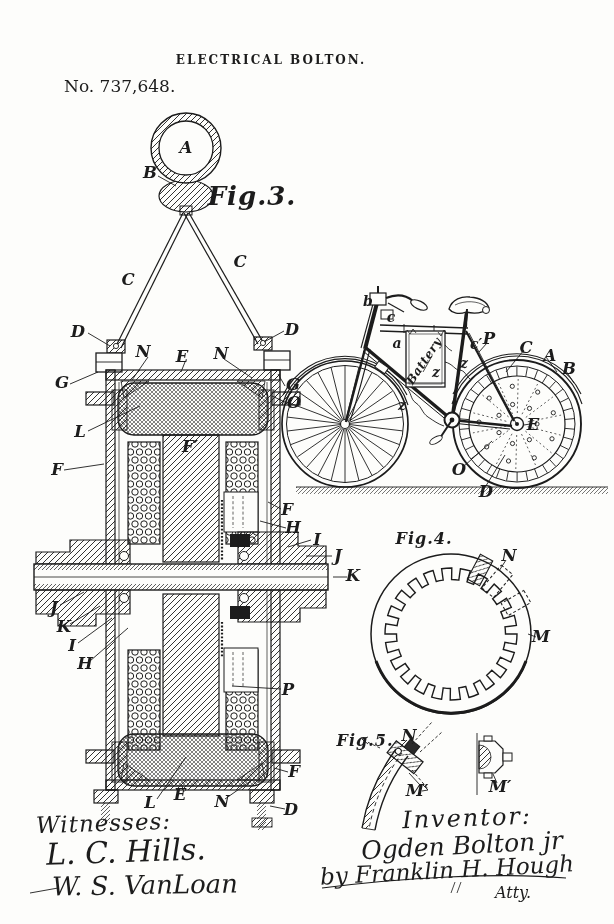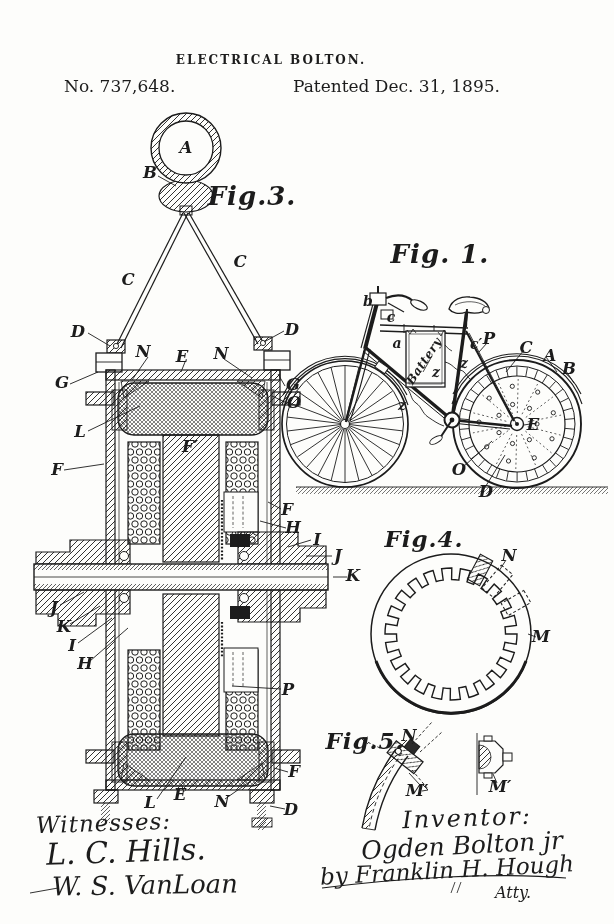--- a/index.html
+++ b/index.html
@@ -9,21 +9,21 @@
   
   .hdr-name{top:29px;left:271px;transform:translateX(-50%);font-size:17px;font-weight:bold;
             letter-spacing:2px;white-space:nowrap}
   .hdr-title{top:53px;left:271px;transform:translateX(-50%);font-size:12px;font-weight:bold;
              letter-spacing:2px;white-space:nowrap}
   .hdr-no{top:76px;left:64px;font-size:17px;white-space:nowrap}
   .hdr-date{top:76px;left:293px;font-size:17px;white-space:nowrap}
   
   .cap{position:absolute;transform:translate(-50%,-50%);font-style:italic;font-weight:bold;
        font-size:26px;letter-spacing:1px;white-space:nowrap}
-  .cap.small{font-size:23px}
+  .cap.small{font-size:16px}
   
   .lbl{position:absolute;transform:translate(-50%,-50%);font-style:italic;font-weight:bold;
        font-size:16.5px;font-family:"DejaVu Serif",serif;line-height:1;white-space:nowrap}
   .lbl.lc{font-size:14px;font-weight:bold}
   
   .battery-word{position:absolute;left:424px;top:361px;transform:translate(-50%,-50%) rotate(-56deg);
                 font-style:italic;font-weight:bold;font-size:12px;letter-spacing:.5px;white-space:nowrap}
   
   .sig{position:absolute;font-style:italic;white-space:nowrap}
   .wit-h{left:36px;top:810px;font-size:23px;transform:rotate(-2deg);letter-spacing:1px}
@@ -44,21 +44,20 @@
   .ld {stroke:#1c1c1c;stroke-width:0.9;fill:none}
   .dash{stroke:#1c1c1c;fill:none;stroke-width:1;stroke-dasharray:3 2.2}
 </style>
 </head>
 <body>
 
 <div class="page">
 
   <div class="abs hdr-title">ELECTRICAL BOLTON.</div>
   <div class="abs hdr-no">No. 737,648.</div>
-  <div class="abs hdr-date">Patented Dec. 31, 1895.</div>
 
   <svg class="art" width="614" height="924" viewBox="0 0 614 924">
     <defs>
       <pattern id="h1" width="6" height="6" patternUnits="userSpaceOnUse">
         <path d="M-2,2 L2,-2 M-2,8 L8,-2 M4,8 L8,4" stroke="#1c1c1c" stroke-width="0.9" fill="none"></path>
       </pattern>
       <pattern id="h2" width="4" height="4" patternUnits="userSpaceOnUse">
         <path d="M-1,1 L1,-1 M-1,5 L5,-1 M3,5 L5,3" stroke="#1c1c1c" stroke-width="0.7" fill="none"></path>
       </pattern>
       <pattern id="g1" width="4" height="4" patternUnits="userSpaceOnUse">
@@ -407,21 +406,20 @@
       <line x1="407" y1="740" x2="400" y2="747" class="ld"></line>
 
       <path d="M322,888 C400,878 500,872 566,878" class="ld" style="stroke-width:1.1"></path>
       <line x1="455" y1="882" x2="451" y2="893" class="ld" style="stroke-width:0.8"></line>
       <line x1="461" y1="882" x2="457" y2="893" class="ld" style="stroke-width:0.8"></line>
       <line x1="30" y1="893" x2="58" y2="888" class="ld" style="stroke-width:0.9"></line>
     </g>
   </svg>
 
   <div class="cap" style="left:252px;top:196px">Fig.3.</div>
-  <div class="cap" style="left:440px;top:254px">Fig. 1.</div>
   <div class="cap small" style="left:424px;top:538px">Fig.4.</div>
   <div class="cap small" style="left:365px;top:740px">Fig.5.</div>
 
   <div class="battery-word">Battery</div>
   <div class="lbl lc" style="left:436px;top:372px">z</div>
 
   <span class="lbl" style="left:186px;top:148px">A</span>
   <span class="lbl" style="left:150px;top:173px">B</span>
   <span class="lbl" style="left:128px;top:280px">C</span>
   <span class="lbl" style="left:240px;top:262px">C</span>

